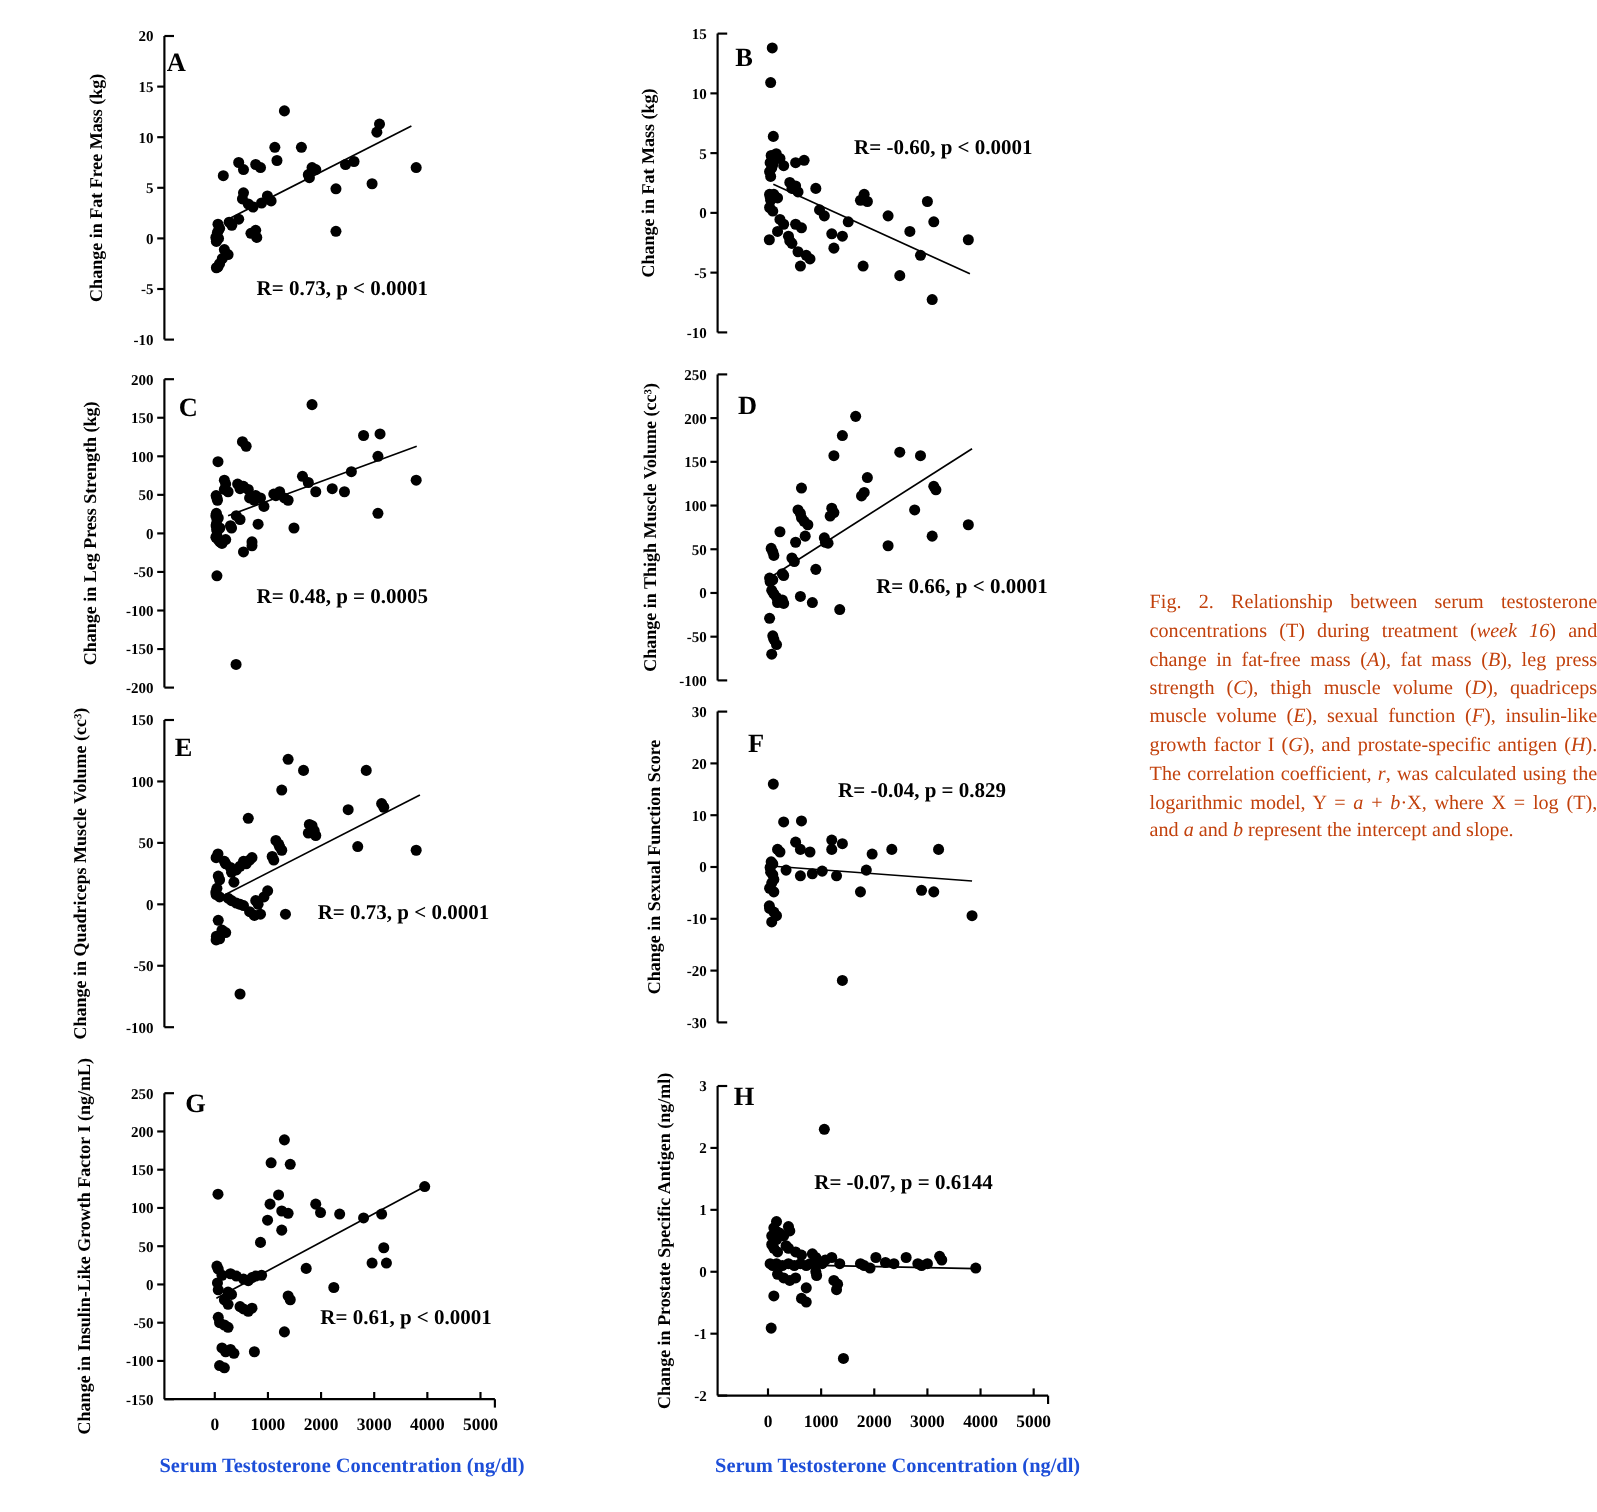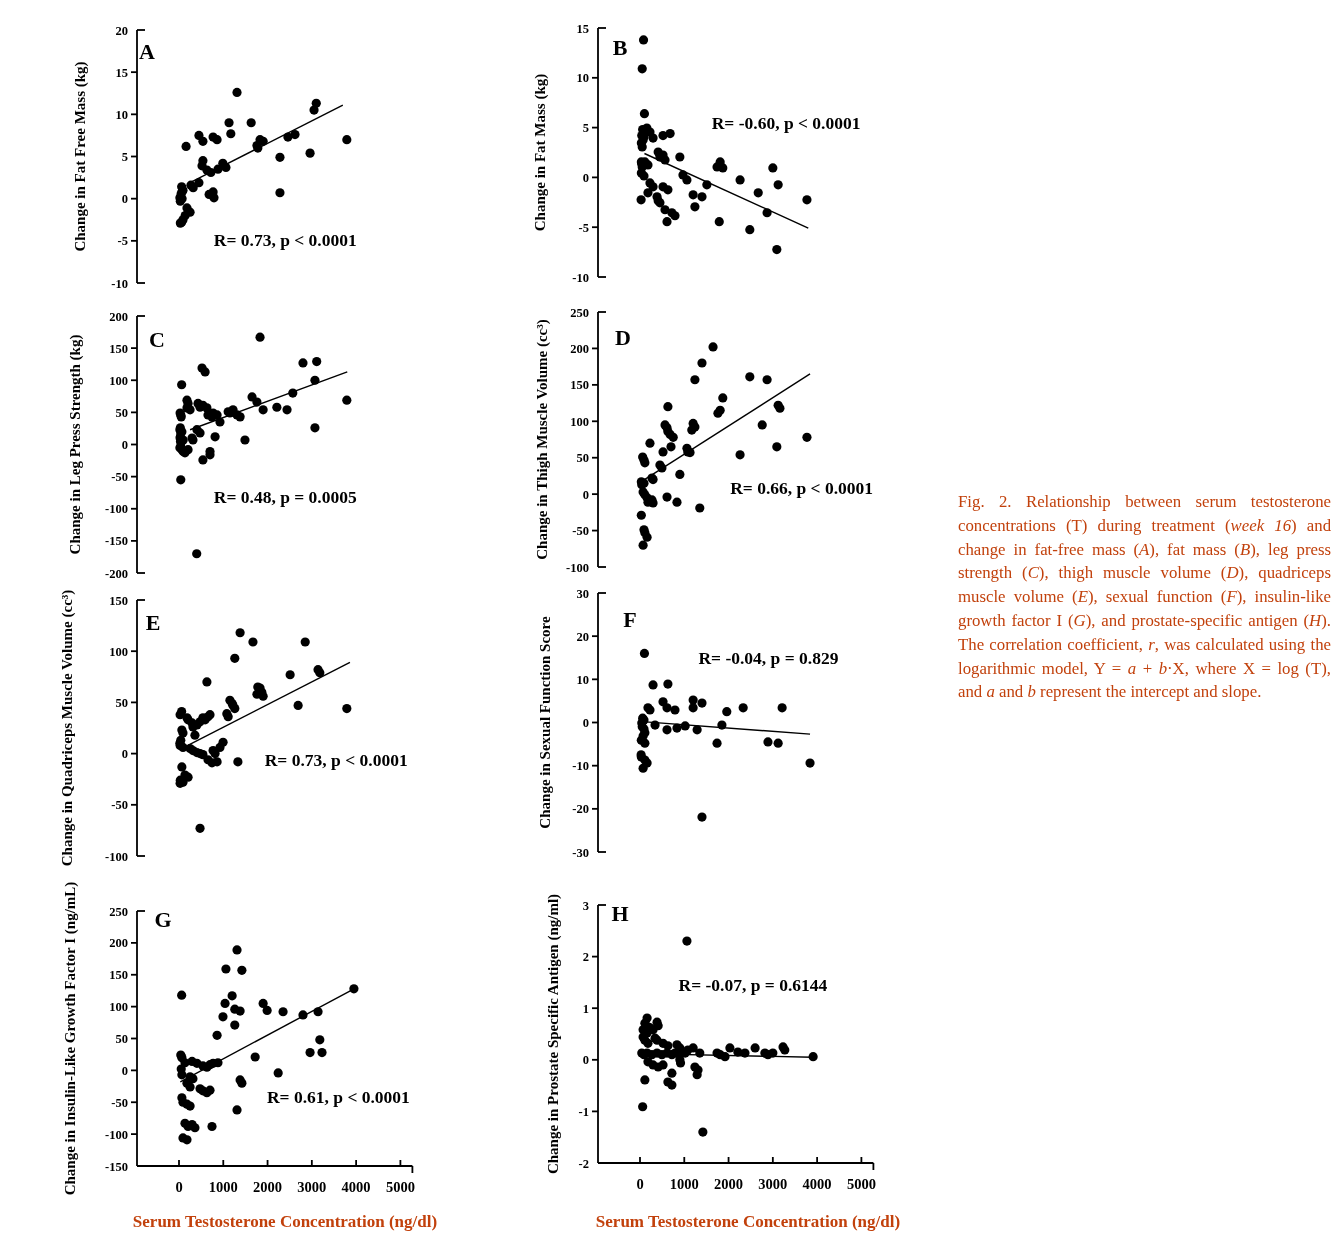--- a/index.html
+++ b/index.html
@@ -1,19 +1,19 @@
 <!DOCTYPE html>
 <html><head>
 <meta charset="utf-8">
 <style>
   html,body{margin:0;padding:0;background:#ffffff;}
   body{width:1331px;height:1260px;position:relative;font-family:"Liberation Serif",serif;}
   #figure-root{position:absolute;left:0;top:0;width:1209px;height:1260px;background:#fff;}
   #chart-canvas{position:absolute;left:0;top:0;}
-  .xaxis-title{position:absolute;font-weight:bold;font-size:17px;color:#c2410c;transform:translateX(-50%);white-space:nowrap;}
+  .xaxis-title{position:absolute;font-weight:bold;font-size:17px;color:#1d4ed8;transform:translateX(-50%);white-space:nowrap;}
   #figure-caption{
     position:absolute;left:958px;top:490px;width:373px;
     font-size:16.8px;line-height:23.8px;color:#c2410c;text-align:justify;
   }
   #figure-caption .it{font-style:italic;}
 </style>
 </head>
 <body>
 
 <div id="figure-root">

